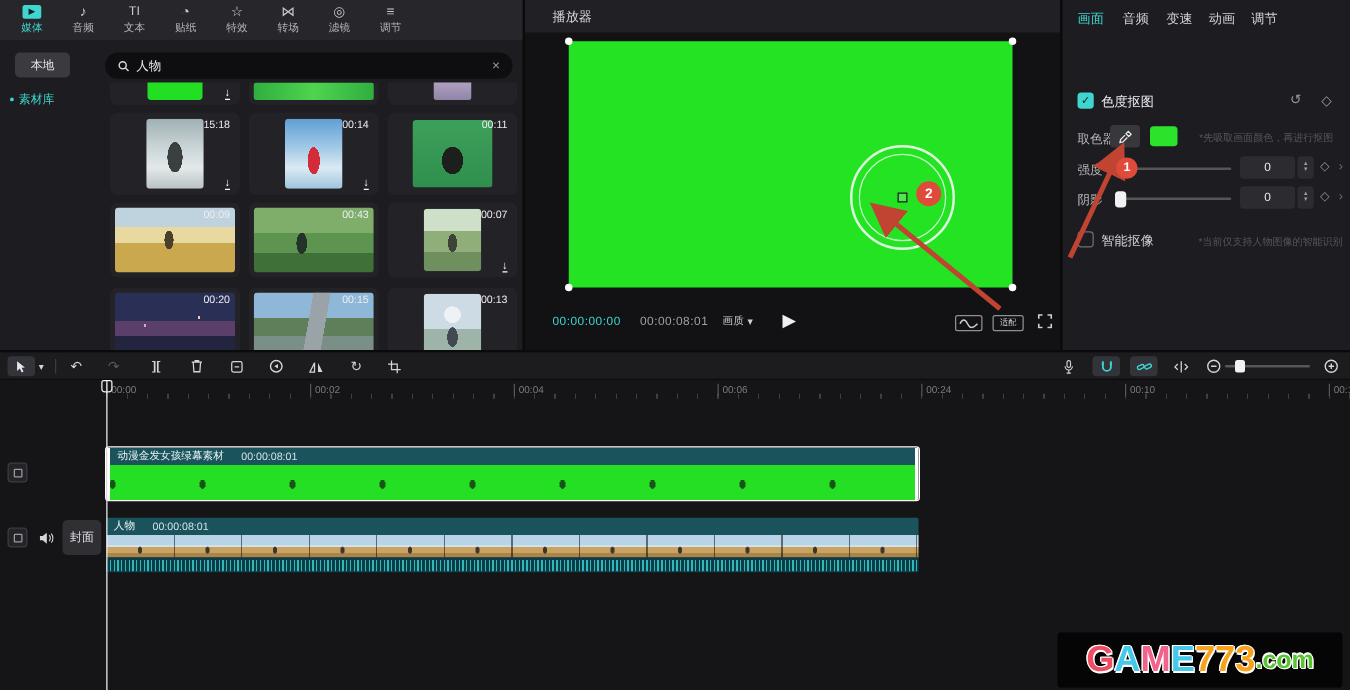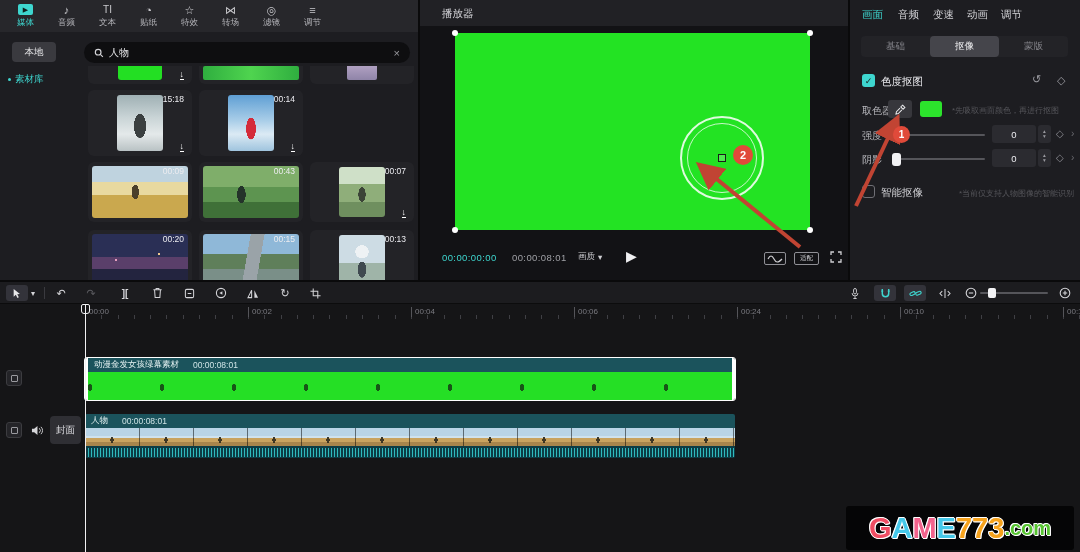--- a/index.html
+++ b/index.html
@@ -193,20 +193,24 @@
       <div class="card" style="left:4px;top:24px;height:66px;">
         <div class="t-portrait a-whitegirl"></div>
         <span class="dur">15:18</span>
         <span class="dl">↓</span>
       </div>
       <div class="card" style="left:115px;top:24px;height:66px;">
         <div class="t-portrait a-reddress"></div>
         <span class="dur">00:14</span>
         <span class="dl">↓</span>
       </div>
+      <div class="card" style="left:226px;top:24px;height:66px;">
+        <div class="a-greenman"></div>
+        <span class="dur">00:11</span>
+      </div>
 
       <div class="card" style="left:4px;top:96px;height:60px;">
         <div class="t-land a-wheat"></div>
         <span class="dur">00:09</span>
       </div>
       <div class="card" style="left:115px;top:96px;height:60px;">
         <div class="t-land a-forest"></div>
         <span class="dur">00:43</span>
       </div>
       <div class="card" style="left:226px;top:96px;height:60px;">
@@ -268,39 +272,34 @@
     </div>
   </div>
 
   <div class="panel-right abs">
     <span class="insp-tab active" style="left:12px;">画面</span>
     <span class="insp-tab" style="left:48px;">音频</span>
     <span class="insp-tab" style="left:83px;">变速</span>
     <span class="insp-tab" style="left:117px;">动画</span>
     <span class="insp-tab" style="left:151px;">调节</span>
 
-    <div class="subtabs">
-      <span class="subtab">基础</span>
-      <span class="subtab active">抠像</span>
-      <span class="subtab">蒙版</span>
-    </div>
 
     <span class="chk on" style="left:12px;top:74px;">✓</span>
     <span class="sec-title" style="left:31px;top:75px;">色度抠图</span>
     <span class="mini-ico" style="left:182px;top:73px;">↺</span>
     <span class="mini-ico" style="left:207px;top:74px;">◇</span>
 
     <span class="row-label" style="left:12px;top:104px;">取色器</span>
     <span class="dropbtn" style="left:38px;top:100px;">
       <svg width="11" height="11" viewBox="0 0 12 12">
           <path d="M8.3 1.2l2.5 2.5-2 2-2.5-2.5z M5.5 4.5 L1.6 8.4 L1 11 L3.6 10.4 L7.5 6.5" fill="none" stroke="#e8e8ea" stroke-width="1.1"></path>
         </svg>
     </span>
     <span class="swatch" style="left: 70px; top: 101px; background: rgb(44, 227, 44);"></span>
-    <span class="hint" style="left:102px;top:105px;width:122px;text-align:left;">*先吸取画面颜色，再进行抠图</span>
+    <span class="hint" style="left:102px;top:105px;width:122px;text-align:center;">*先吸取画面颜色，再进行抠图</span>
 
     <span class="row-label" style="left:12px;top:129px;">强度</span>
     <span class="slider-track" style="left:42px;top:134px;width:93px;">
       <span class="slider-handle" style="left:0;"></span>
     </span>
     <span class="valbox" style="left:142px;top:125px;">0</span>
     <span class="stepper" style="left:188px;top:125px;">
       <span>▴</span>
       <span>▾</span>
     </span>

